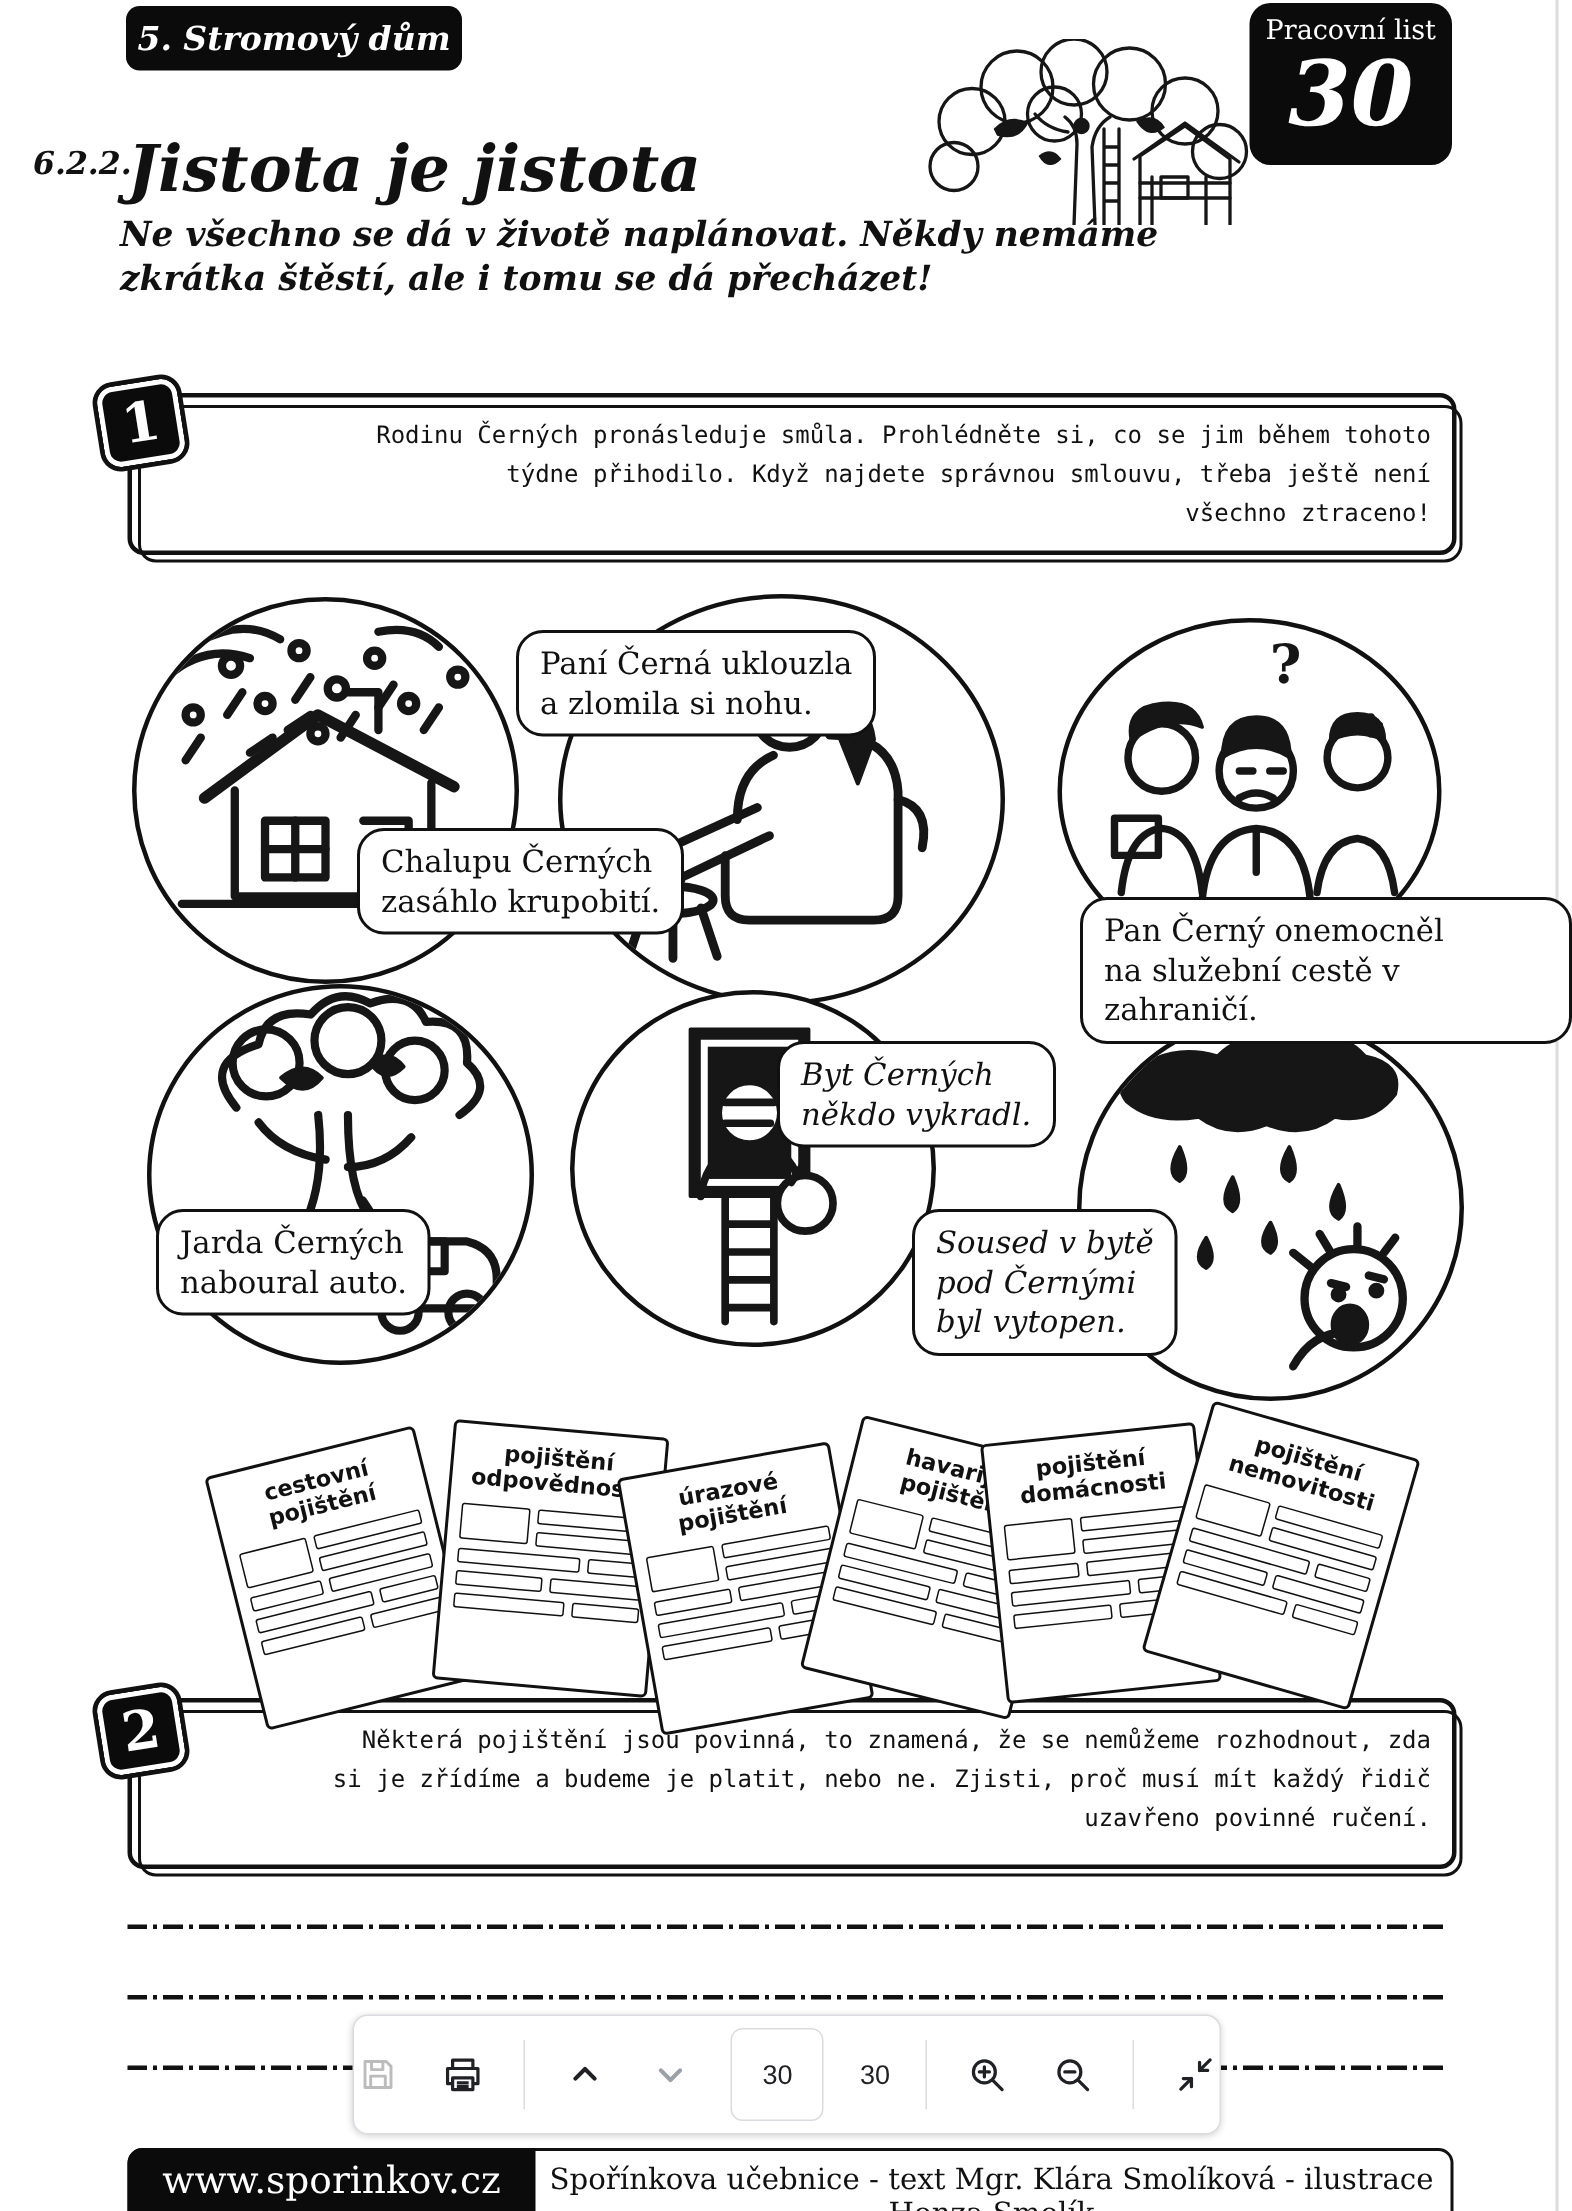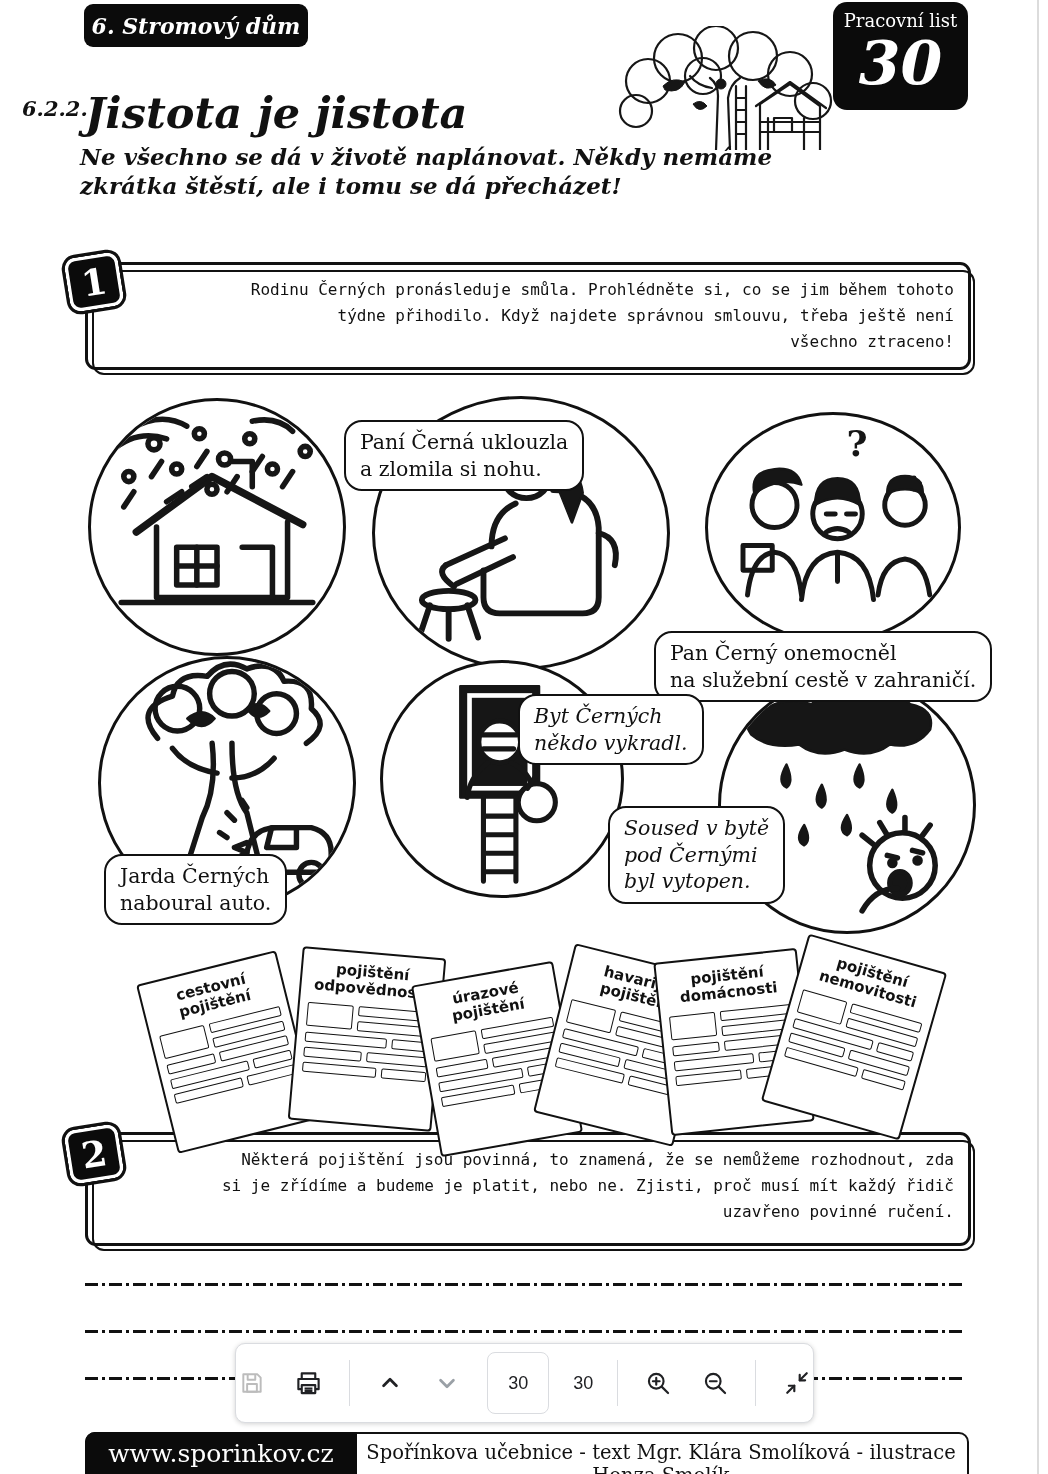--- a/index.html
+++ b/index.html
@@ -65,21 +65,21 @@
   svg{display:block;}
   .ink{stroke:#161616;stroke-width:2.2;fill:none;stroke-linecap:round;stroke-linejoin:round;}
   .inkf{fill:#161616;stroke:#161616;stroke-linejoin:round;}
 </style>
 </head>
 <body>
 
 <div id="page">
 
   <div class="abs tab-black">
-    <span class="tab-text">6. Stromový dům</span>
+    <span class="tab-text">5. Stromový dům</span>
   </div>
 
   <div class="abs ws-box">
     <div class="ws-label">Pracovní list</div>
     <div class="ws-num">30</div>
   </div>
 
   <div class="abs" style="left:608px;top:26px;width:235px;height:124px;">
     <svg class="art" viewBox="0 0 235 124">
       <g class="ink">
@@ -238,28 +238,30 @@
           <circle cx="78" cy="72" r="1" fill="#161616"></circle>
         <ellipse cx="71" cy="81" rx="4" ry="4.5" fill="#161616"></ellipse>
         <path d="M61 66l-5-4 M66 62l-3-5 M73 60v-5 M80 62l3-4"></path>
         <path d="M56 92q5-9 14-9"></path>
       </g>
     </svg>
   </div>
 
   <div class="abs bubble" style="left:344px;top:420px;">Paní Černá uklouzla
 a zlomila si nohu.</div>
-  <div class="abs bubble" style="left:654px;top:598px;margin-top:33px;">Pan Černý onemocněl
+  <div class="abs bubble" style="left:238px;top:552px;">Chalupu Černých
+zasáhlo krupobití.</div>
+  <div class="abs bubble" style="left:720px;top:598px;">Pan Černý onemocněl
 na služební cestě v zahraničí.</div>
   <div class="abs bubble" style="left:518px;top:694px;font-style:italic;">Byt Černých
 někdo vykradl.</div>
   <div class="abs bubble" style="left:608px;top:806px;font-style:italic;">Soused v bytě
 pod Černými
 byl vytopen.</div>
-  <div class="abs bubble" style="left:104px;top:854px;">Jarda Černých
+  <div class="abs bubble" style="left:104px;top:806px;">Jarda Černých
 naboural auto.</div>
 
   <div class="abs paper" style="left:155px;top:965px;transform:rotate(-14deg);">
     <div class="lbl">cestovní
 pojištění</div>
     <div class="dl-wrap">
       <div class="dl-row">
           <div class="dl-big"></div>
           <div style="flex:1">
             <div class="dl" style="margin-bottom:5px"></div>

